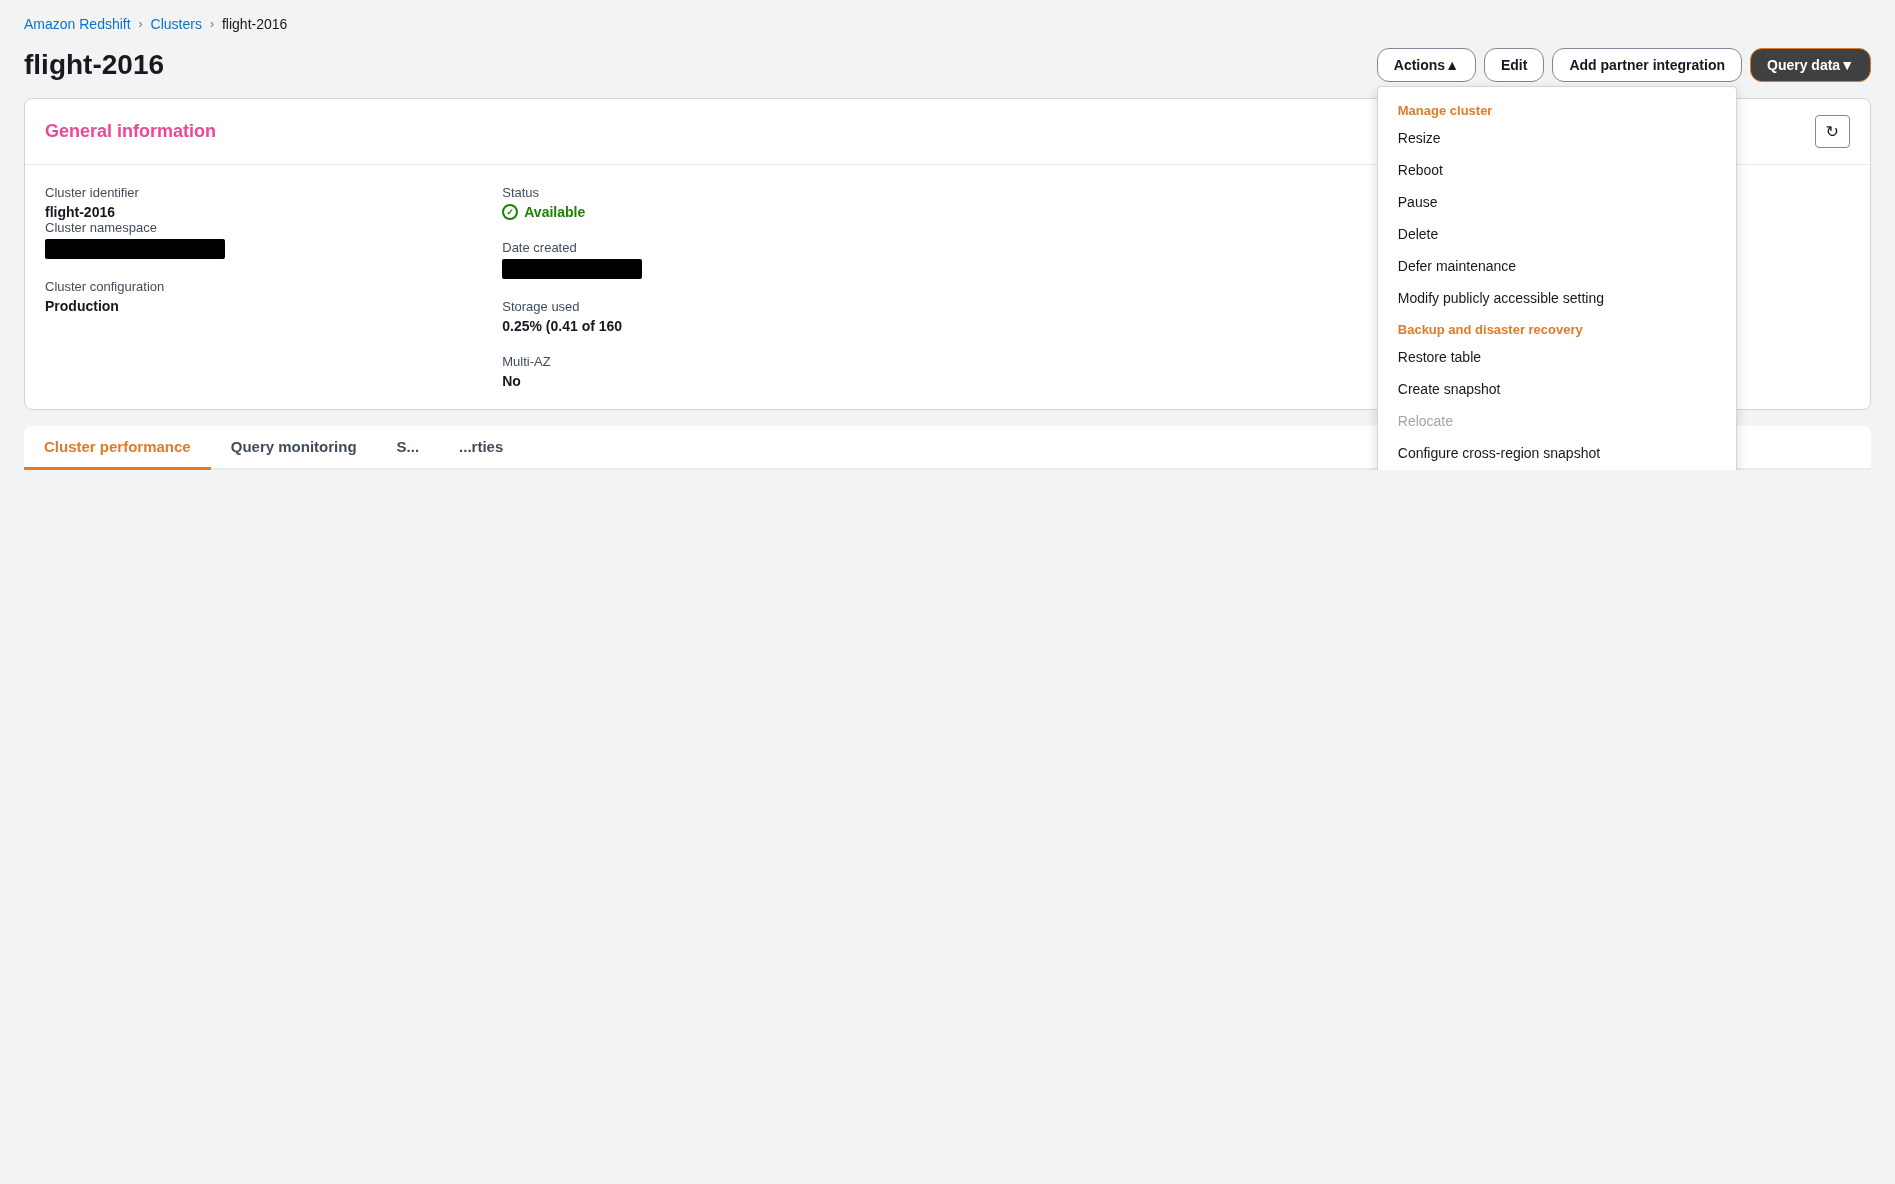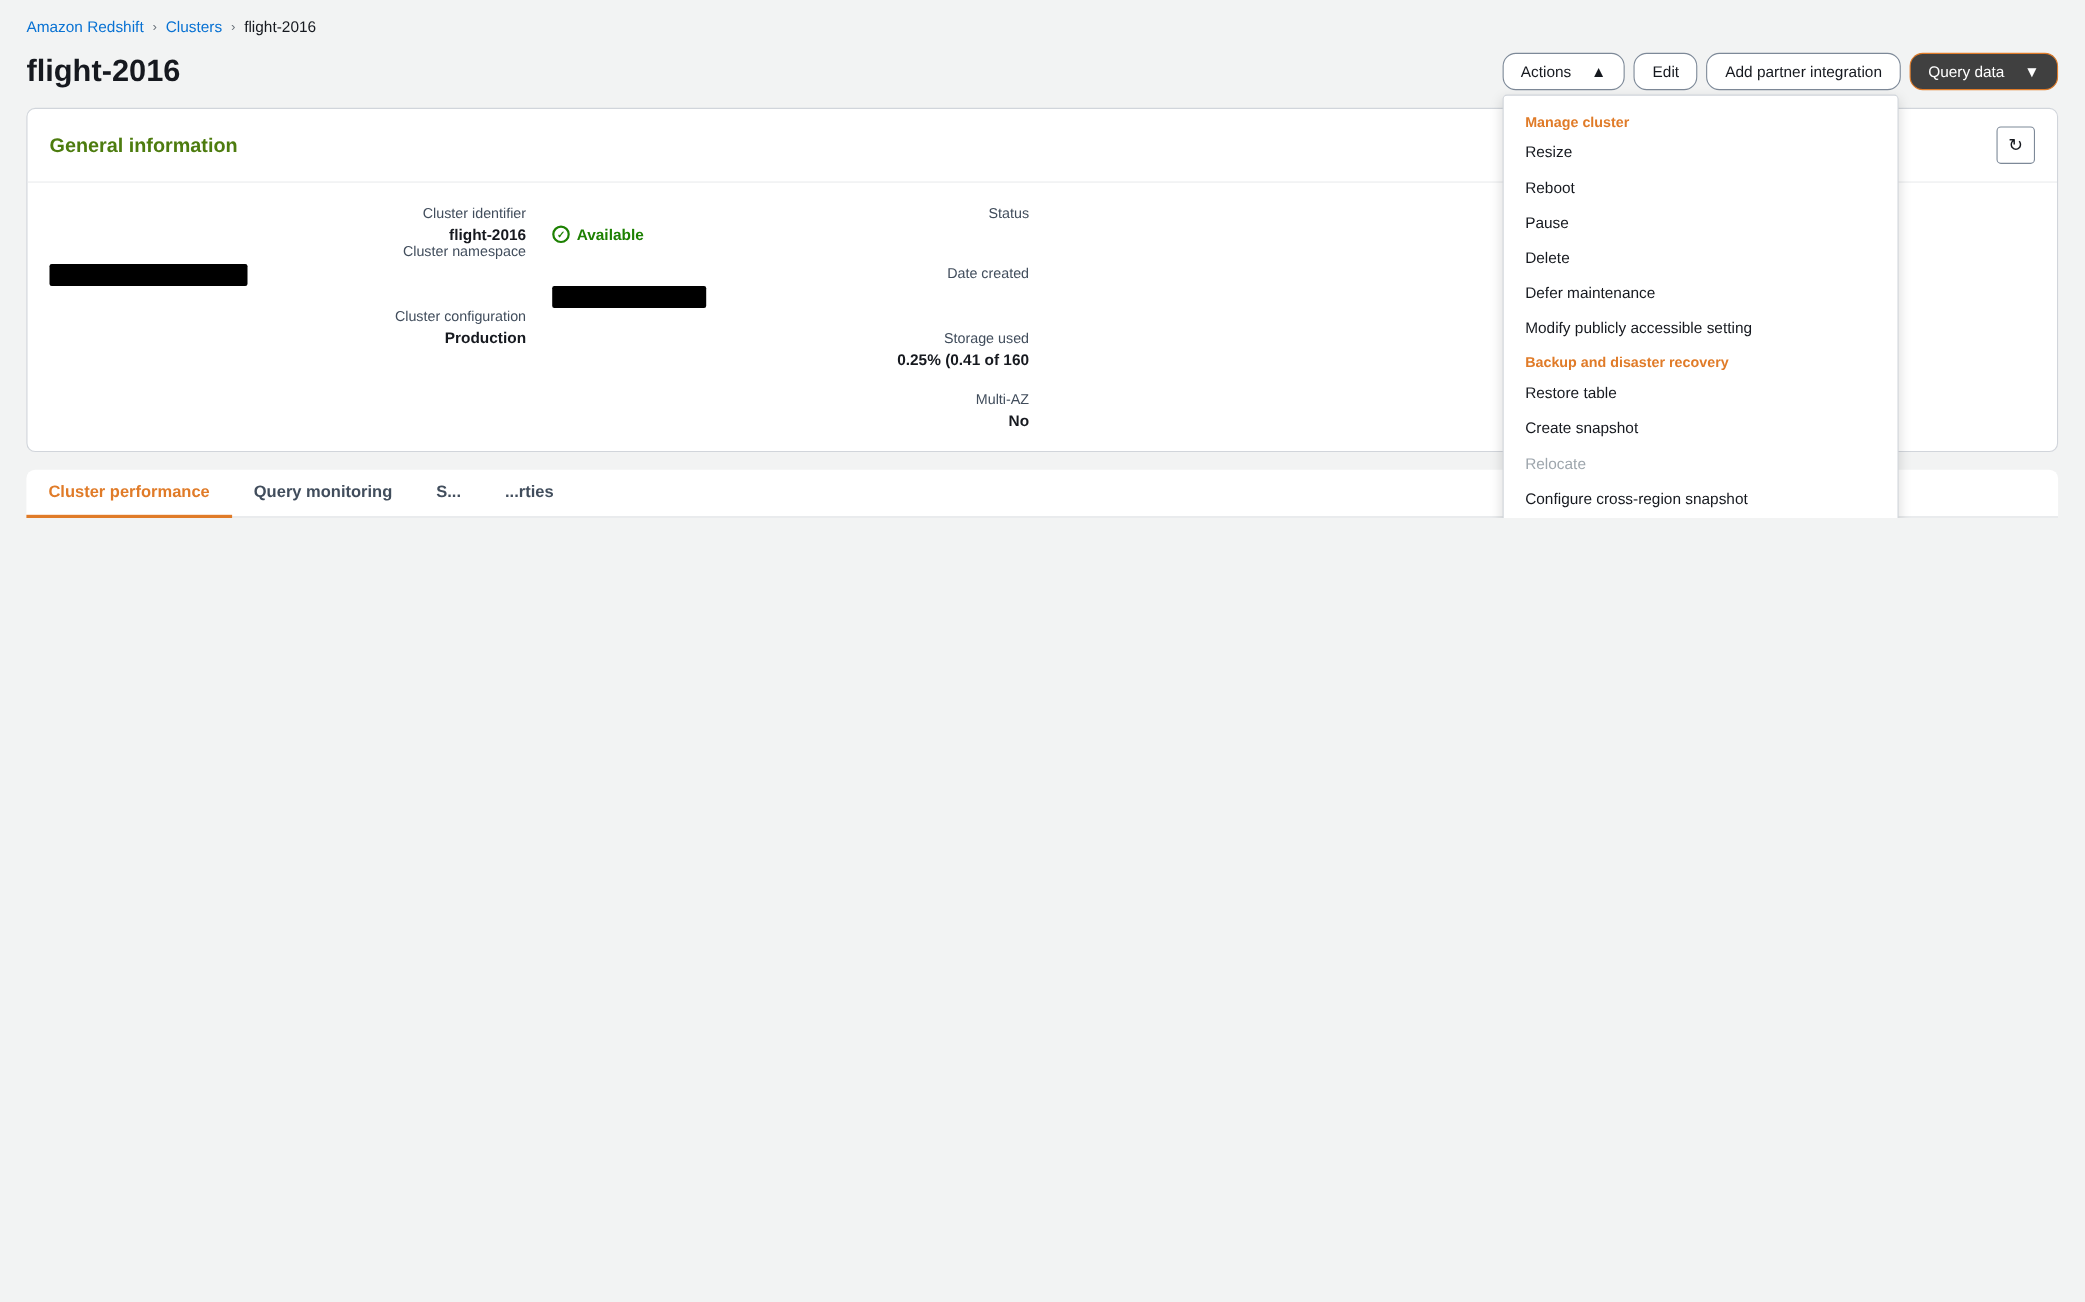--- a/index.html
+++ b/index.html
@@ -46,29 +46,29 @@
     .header-actions {
       display: flex;
       gap: 8px;
       align-items: center;
     }
 
     
     .btn {
       padding: 8px 16px;
       font-size: 14px;
-      font-weight: 400;
+      font-weight: 700;
       border-radius: 12px;
       cursor: pointer;
       border: 1px solid #7d8998;
       background: #ffffff;
       color: #16191f;
       display: flex;
       align-items: center;
-      gap: 18px;
+      gap: 0;
     }
     .btn-primary {
       background: #404040;
       color: #ffffff;
       border: 1px solid #e07b28;
     }
     .btn-actions {
       position: relative;
     }
 
@@ -123,37 +123,36 @@
     .card-header {
       padding: 16px 20px;
       border-bottom: 1px solid #e9ebed;
       display: flex;
       align-items: center;
       justify-content: space-between;
     }
     .card-header-title {
       font-size: 18px;
       font-weight: 700;
-      color: #4d7c0f;
+      color: #ec4899;
     }
     .card-body {
       padding: 20px;
     }
 
     
     .info-grid {
       display: grid;
       grid-template-columns: repeat(3, 1fr) 1fr;
       gap: 24px;
     }
     .info-item {
       display: flex;
       flex-direction: column;
       gap: 4px;
-      text-align: right;
     }
     .info-label {
       font-size: 13px;
       color: #414d5c;
       font-weight: 400;
     }
     .info-value {
       font-size: 14px;
       font-weight: 600;
       color: #16191f;

